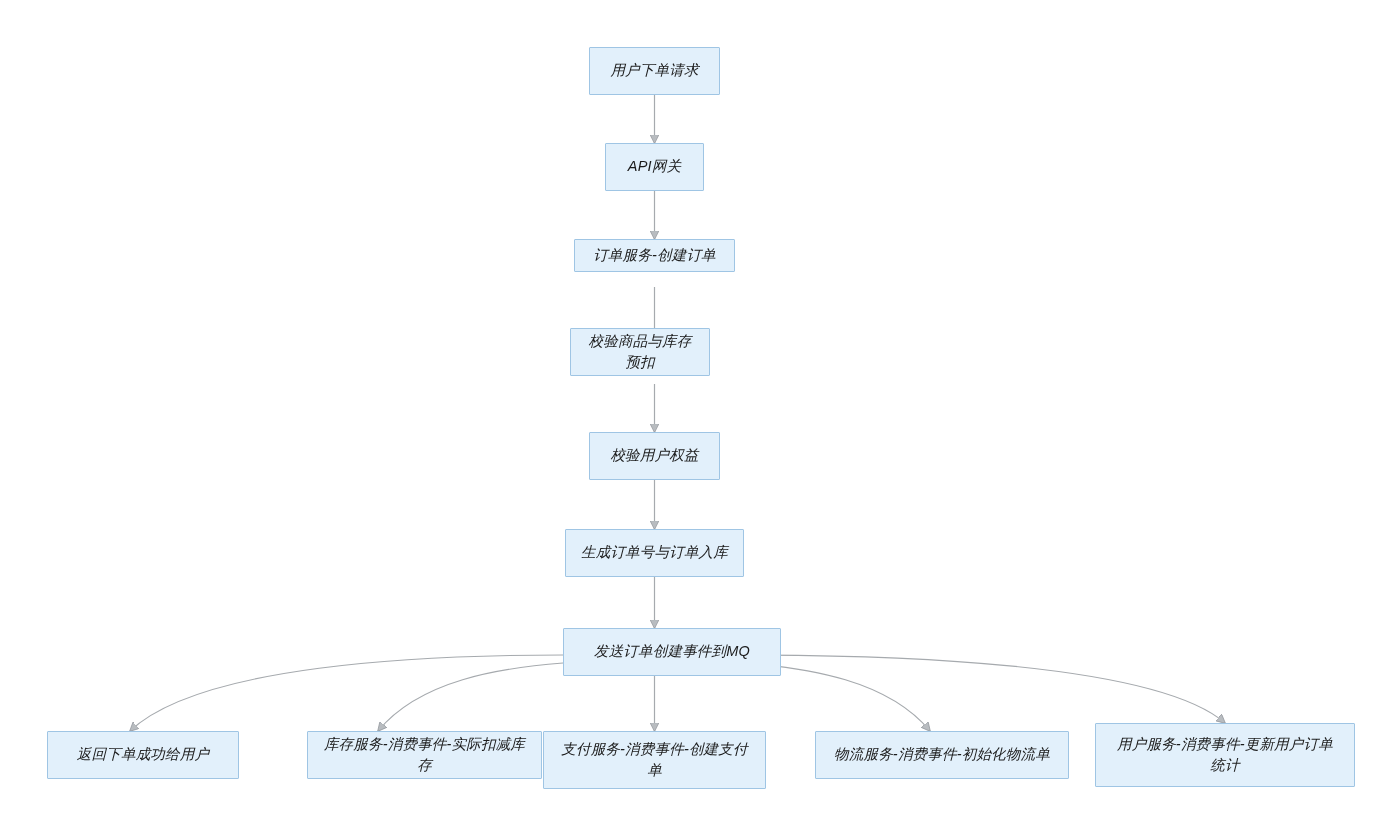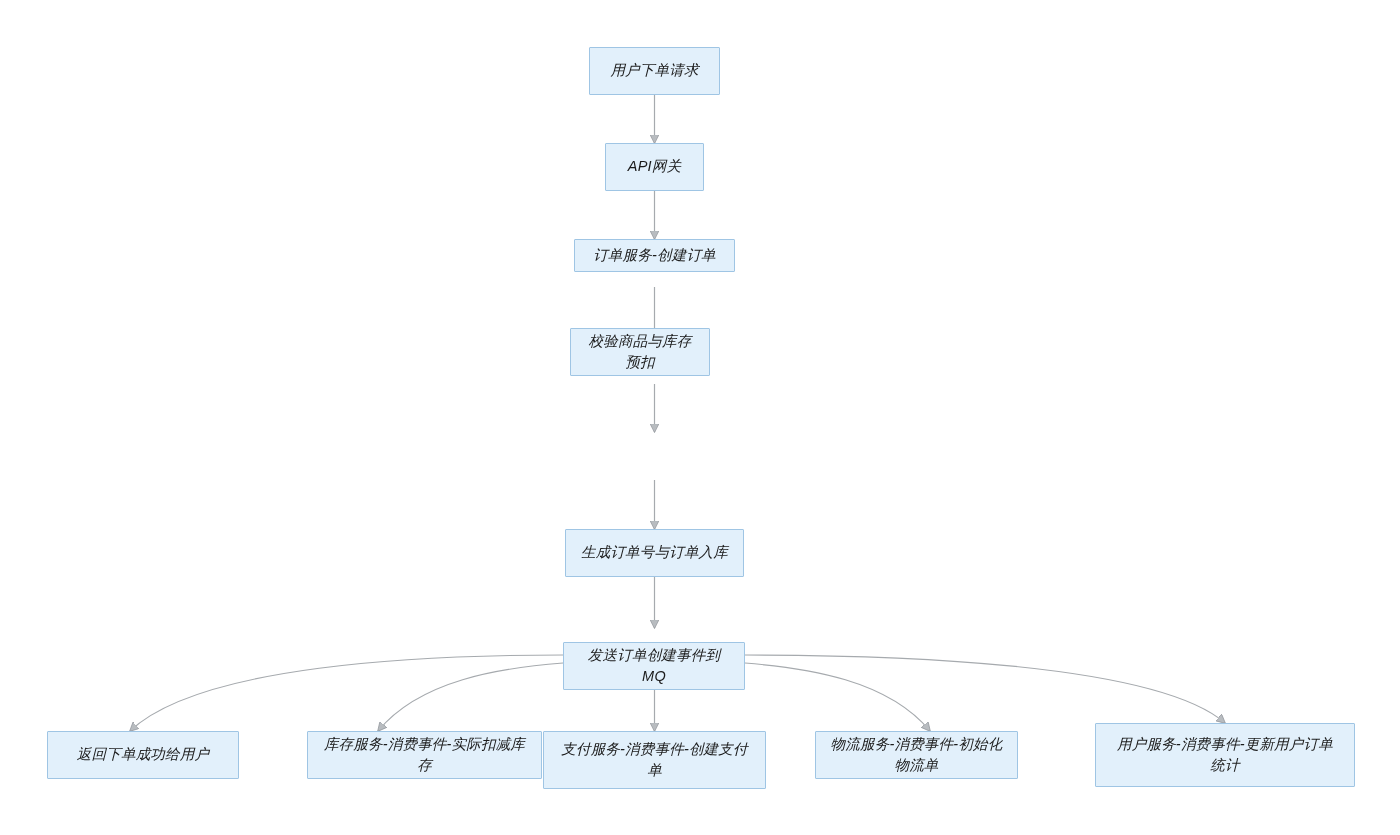--- a/index.html
+++ b/index.html
@@ -89,42 +89,45 @@
   </div>
 
   <div class="node" style="left:574px; top:239px; width:161px; height:33px;">
     <span class="node-label">订单服务-创建订单</span>
   </div>
 
   <div class="node" style="left:570px; top:328px; width:140px; height:48px;">
     <span class="node-label">校验商品与库存预扣</span>
   </div>
 
+  <div class="node" style="left:589px; top:432px; width:131px; height:48px;">
+    <span class="node-label">校验用户权益</span>
+  </div>
 
   <div class="node" style="left:565px; top:529px; width:179px; height:48px;">
     <span class="node-label">生成订单号与订单入库</span>
   </div>
 
-  <div class="node" style="left:563px; top:628px; width:182px; height:48px;margin-top:14px;">
+  <div class="node" style="left:563px; top:628px; width:218px; height:48px;">
     <span class="node-label">发送订单创建事件到MQ</span>
   </div>
 
   <div class="node" style="left:47px; top:731px; width:192px; height:48px;">
     <span class="node-label">返回下单成功给用户</span>
   </div>
 
   <div class="node" style="left:261px; top:731px; width:235px; height:48px;margin-left:46px;">
     <span class="node-label">库存服务-消费事件-实际扣减库存</span>
   </div>
 
   <div class="node" style="left:543px; top:731px; width:223px; height:58px;">
     <span class="node-label">支付服务-消费事件-创建支付单</span>
   </div>
 
-  <div class="node" style="left:815px; top:731px; width:203px; height:48px;">
+  <div class="node" style="left:815px; top:731px; width:254px; height:48px;">
     <span class="node-label">物流服务-消费事件-初始化物流单</span>
   </div>
 
   <div class="node" style="left:1095px; top:723px; width:260px; height:64px;text-align:center;">
     <span class="node-label">用户服务-消费事件-更新用户订单统计</span>
   </div>
 
 </div>
 
 </body></html>

